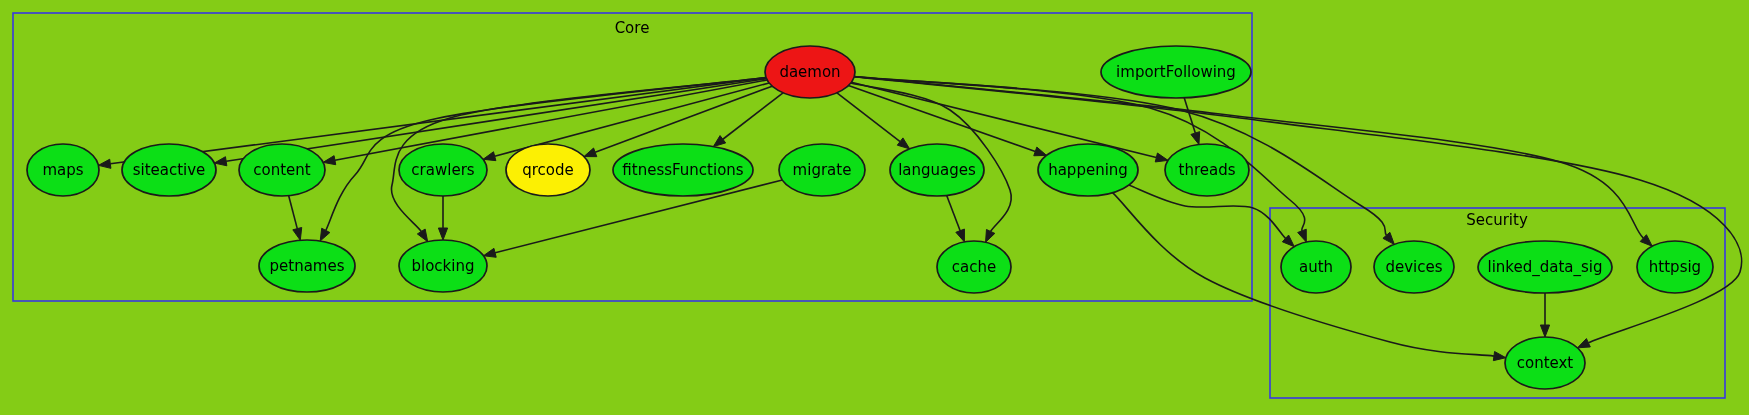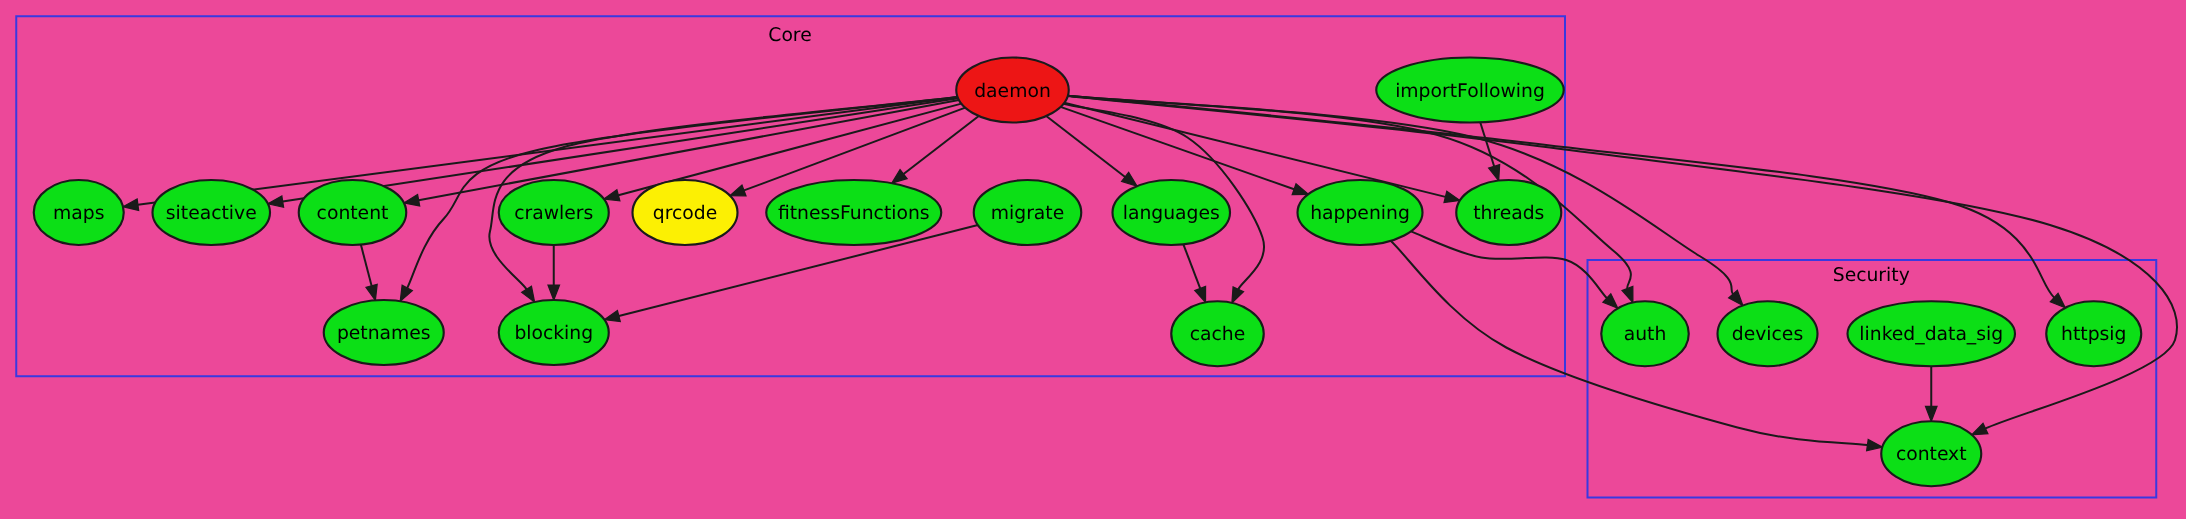--- a/index.html
+++ b/index.html
@@ -5,21 +5,21 @@
   html, body {
     margin: 0;
     padding: 0;
     background: #ffffff;
     font-family: "DejaVu Sans", "Liberation Sans", sans-serif;
   }
   #canvas-wrap {
     position: relative;
     width: 1749px;
     height: 415px;
-    background: #ec4899;
+    background: #84cc16;
     overflow: hidden;
   }
   svg text {
     font-family: "DejaVu Sans", "Liberation Sans", sans-serif;
     fill: #000000;
   }
 </style>
 </head>
 <body>
 

